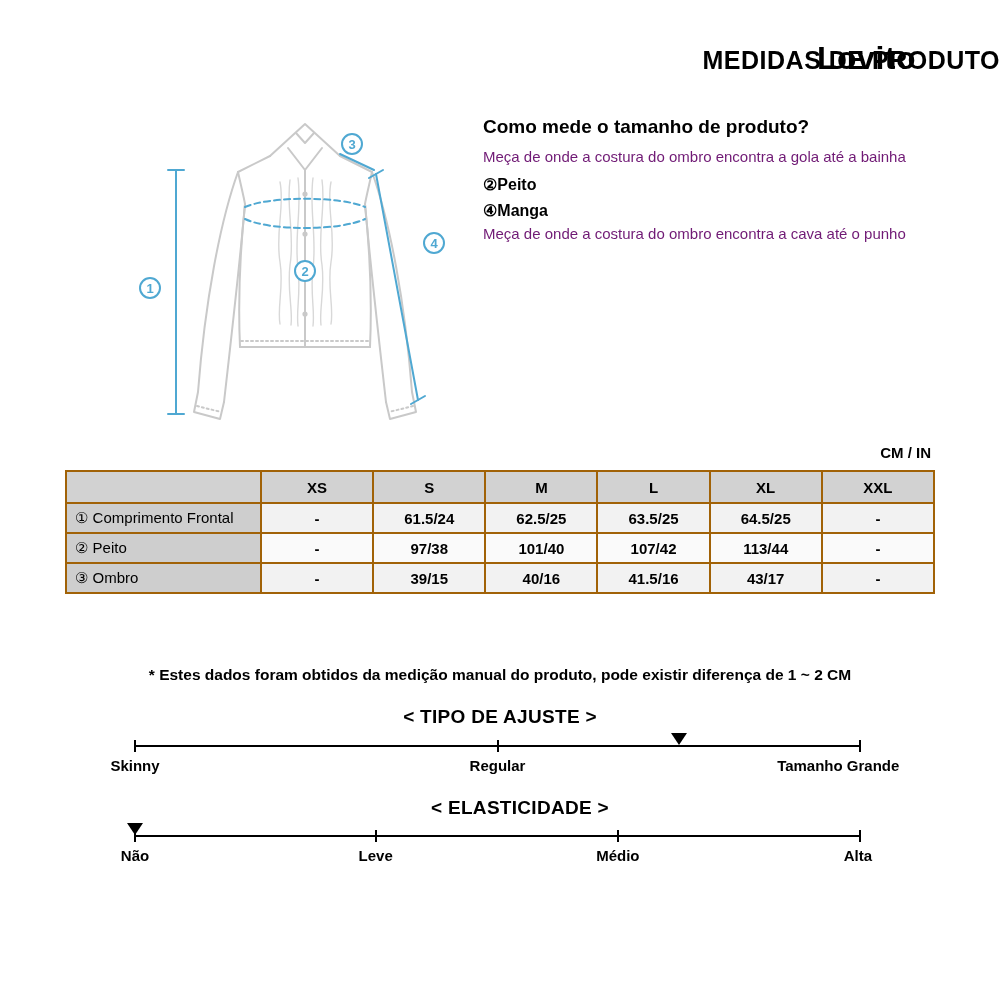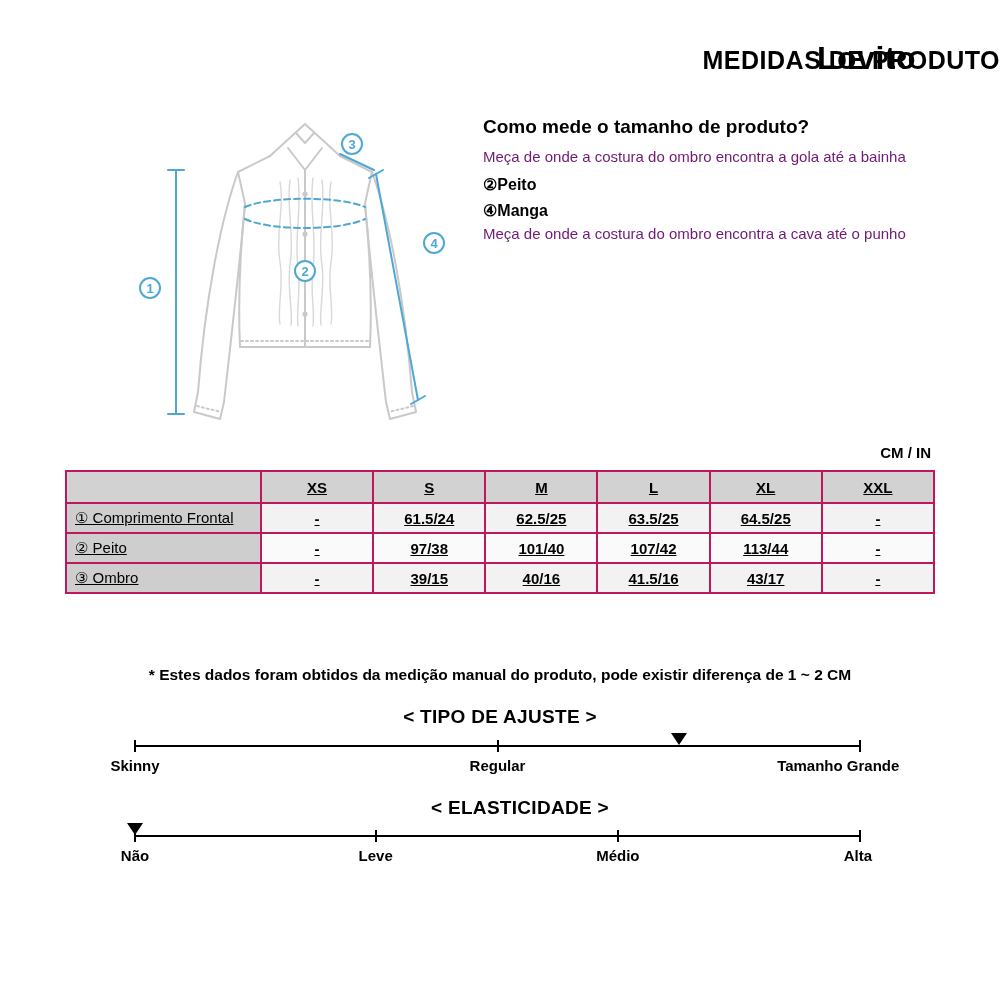--- a/index.html
+++ b/index.html
@@ -29,21 +29,21 @@
   .gi-label { font-size:16px; font-weight:bold; margin-top:7px; }
   .gi-desc { font-size:15px; color:#701a75; line-height:1.55; margin:2px 0 4px; }
   
   .unit-label { position:absolute; top:444px; right:69px; font-size:15px; font-weight:bold; }
   .size-table {
     position:absolute; left:65px; top:470px; width:870px;
     border-collapse:collapse; table-layout:fixed; font-size:15px;
   }
   .size-table col.first { width:195px; }
   .size-table th, .size-table td {
-    border:2px solid #be185d; height:30px; text-align:center; padding:0;text-decoration:underline;
+    border:2px solid #a16207; height:30px; text-align:center; padding:0;
   }
   .size-table th { background:#d2d2d2; font-weight:bold; height:32px; }
   .size-table td.row-label {
     background:#cecece; text-align:left; padding-left:8px; font-weight:normal;
   }
   .size-table td.val { font-weight:bold; }
   .size-table tr.row-a td.val { background:#f2f2f2; }
   .size-table tr.row-b td.val { background:#fafafa; }
   
   .note {

